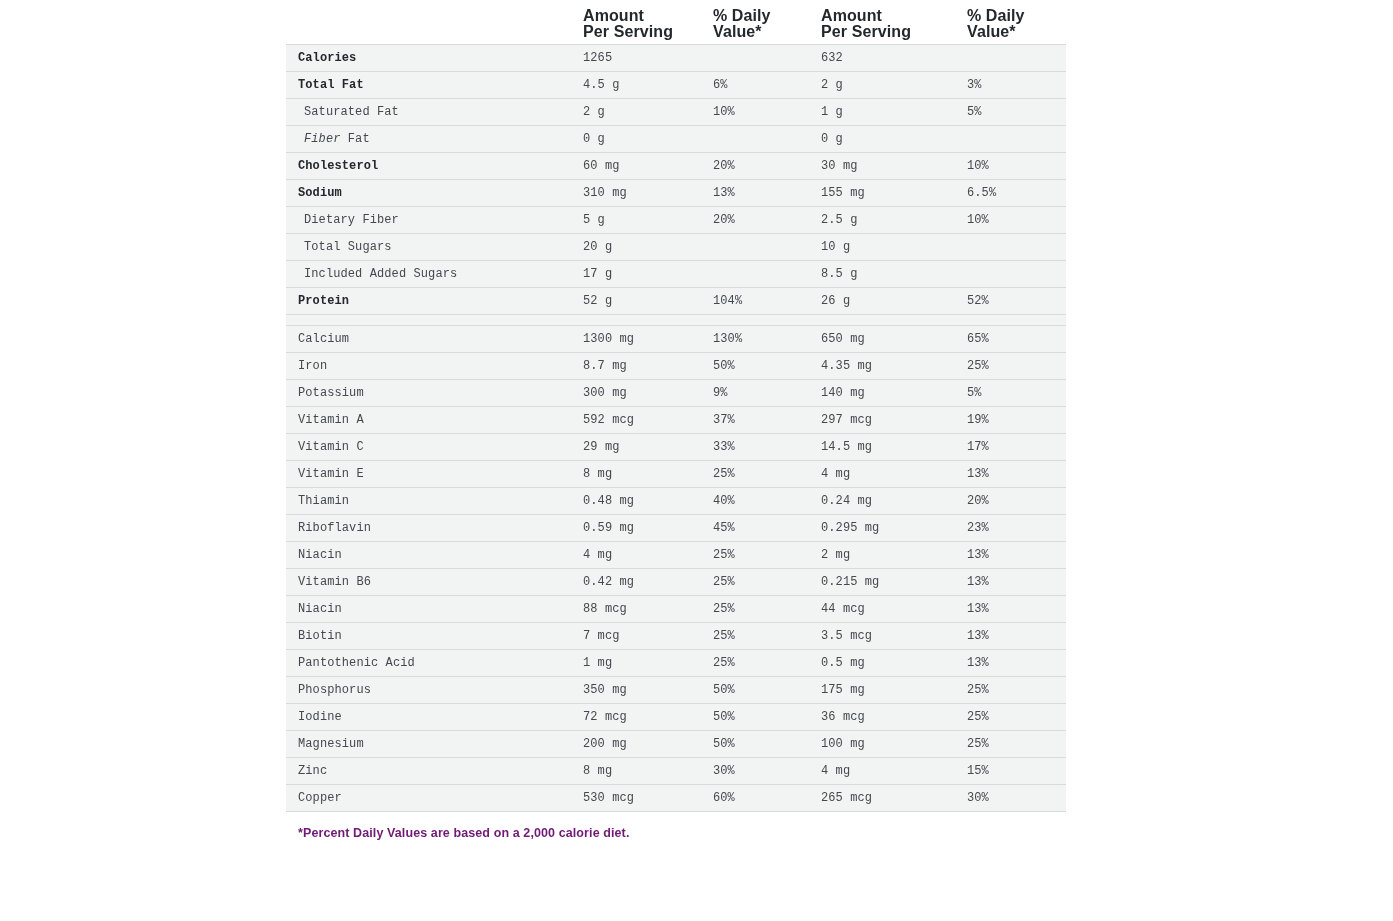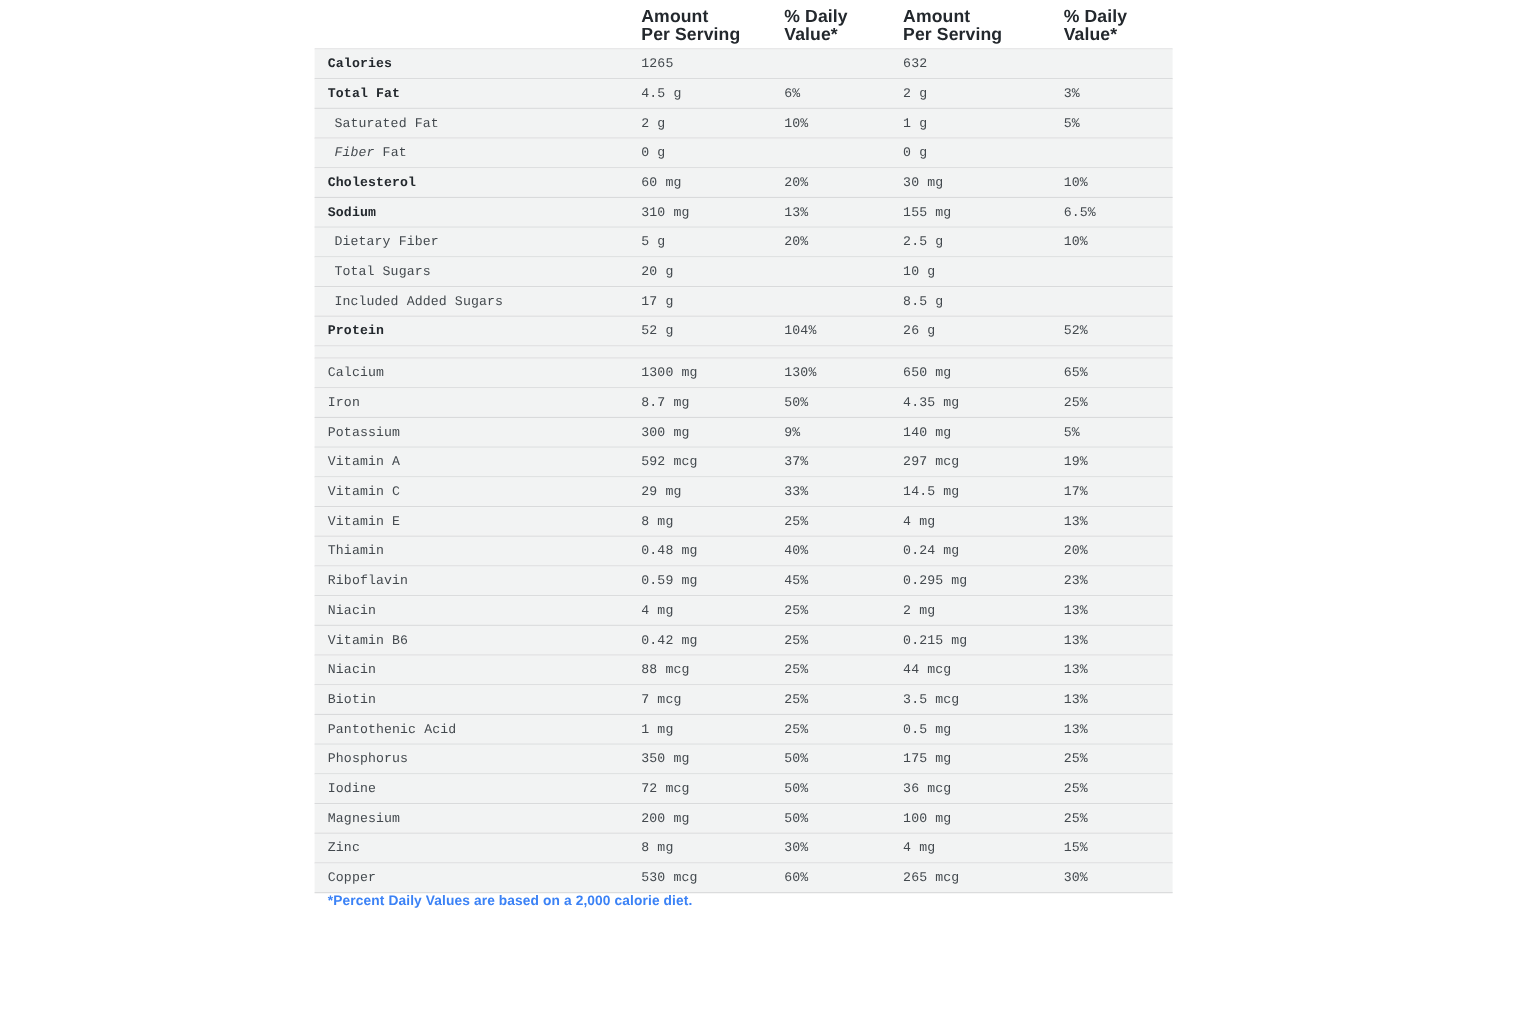--- a/index.html
+++ b/index.html
@@ -62,25 +62,25 @@
     padding-left: 18px;
   }
   .row.bold .label {
     font-weight: 700;
     color: #23282d;
   }
   .label i {
     font-style: italic;
   }
   .footnote {
-    margin-top: 0;
+    margin-top: 14px;
     padding-left: 12px;
     font-size: 12.5px;
     font-weight: 700;
-    color: #3b82f6;
+    color: #701a75;
     letter-spacing: 0.1px;
   }
 </style>
 </head>
 <body>
 
 <div class="table-wrap">
 
   <div class="grid-cols header">
     <div class="hcell"></div>

